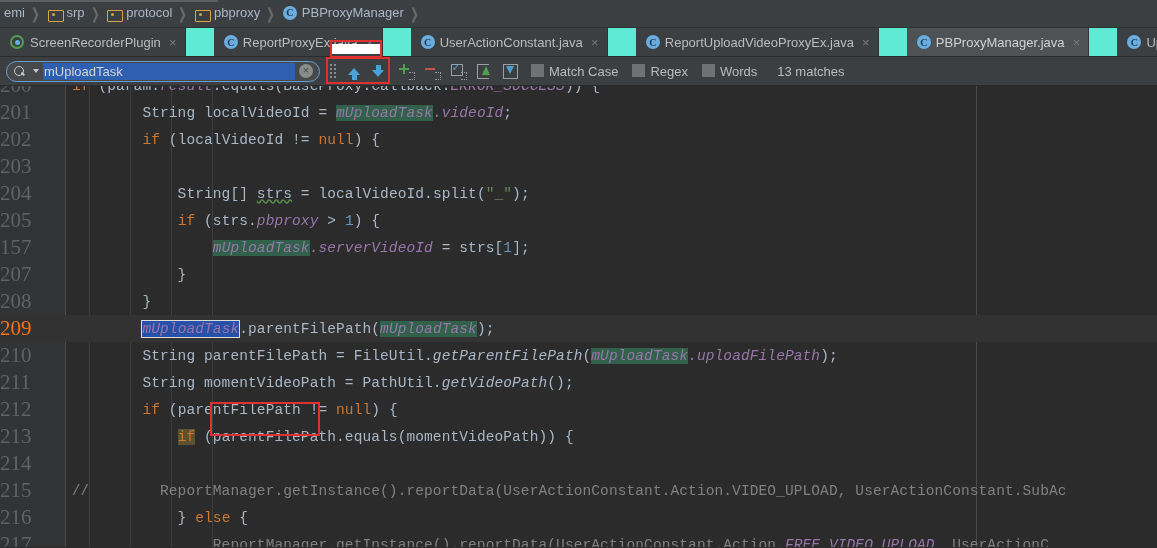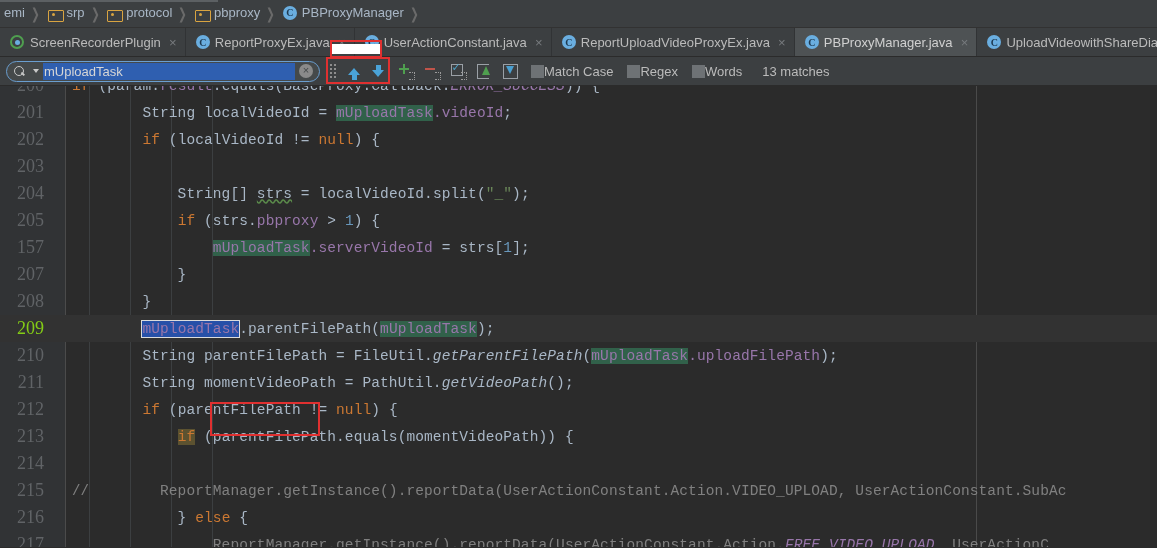--- a/index.html
+++ b/index.html
@@ -76,20 +76,21 @@
   }
 
   
   .tab-bar {
     height: 29px;
     background: #5eead4;
     display: flex;
     align-items: stretch;
     border-bottom: 1px solid #2b2b2b;
     overflow: hidden;
+    gap: 28px;
   }
   .tab {
     display: flex;
     align-items: center;
     padding: 0 6px 0 10px;
     font-size: 13px;
     color: #bbbbbb;
     border-right: 1px solid #313335;
     white-space: nowrap;
     flex: none;
@@ -290,21 +291,21 @@
   }
   .import-icon::after {
     content: ""; position: absolute; left: 3.5px; top: 3px;
     width: 0; height: 0;
     border-left: 4px solid transparent;
     border-right: 4px solid transparent;
     border-top: 8px solid #4a9fd0;
   }
 
   .opt-group { display: flex; align-items: center; margin-left: 12px; gap: 6px; }
-  .opt { display: flex; align-items: center; }
+  .opt { display: flex; align-items: flex-start; gap: 5px; }
   .cbox {
     width: 13px; height: 13px;
     background: #6e7275;
     border: 1px solid #6e7275;
     flex: none;
   }
   .opt-label {
     font-size: 13px; color: #bbbbbb;
     white-space: nowrap;
     margin-right: 8px;
@@ -334,48 +335,47 @@
   .code-rows { position: relative; }
   .row {
     height: 27px;
     display: flex;
     align-items: center;
     position: relative;
   }
   .row.current { background: #323232; }
   .lineno {
     width: 56px;
-    text-align: right;
     padding-right: 12px;
     font-family: "Liberation Serif", serif;
-    font-size: 18px;
+    font-size: 21px;
     color: #606366;
     flex: none;
     z-index: 2;
   }
-  .row.current .lineno { color: #84cc16; }
+  .row.current .lineno { color: #f97316; }
   .comment-mark {
     position: absolute; left: 72px;
     font-family: "Liberation Mono", monospace;
     font-size: 14px;
     color: #808080;
     z-index: 2;
   }
   .code {
     font-family: "Liberation Mono", monospace;
     font-size: 14.5px;
     color: #a9b7c6;
     white-space: pre;
     padding-left: 16px;
     z-index: 2;
     position: relative;
     letter-spacing: 0.1px;
   }
   .kw { color: #cc7832; }
-  .fld { color: #9876aa; }
+  .fld { color: #9876aa; font-style: italic; }
   .mth { color: #ffc66d; }
   .itl { font-style: italic; color: #a9b7c6; }
   .itl-f { font-style: italic; color: #9876aa; }
   .num { color: #6897bb; }
   .str { color: #6a8759; }
   .cmt { color: #808080; }
   .typo { text-decoration: underline wavy #5a8a4a; text-decoration-skip-ink: none; }
 
   .hl-green { background: #31614a; }
   .hl-olive { background: #5c5230; }

